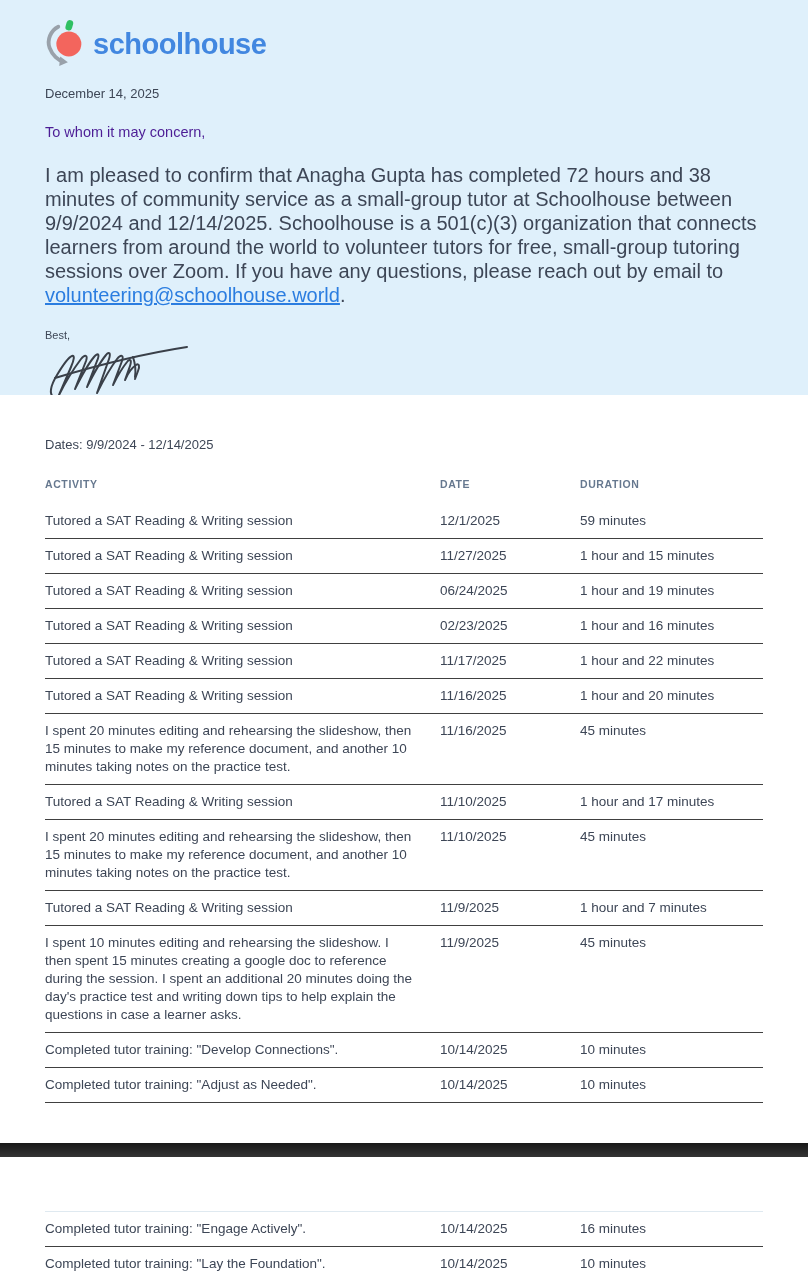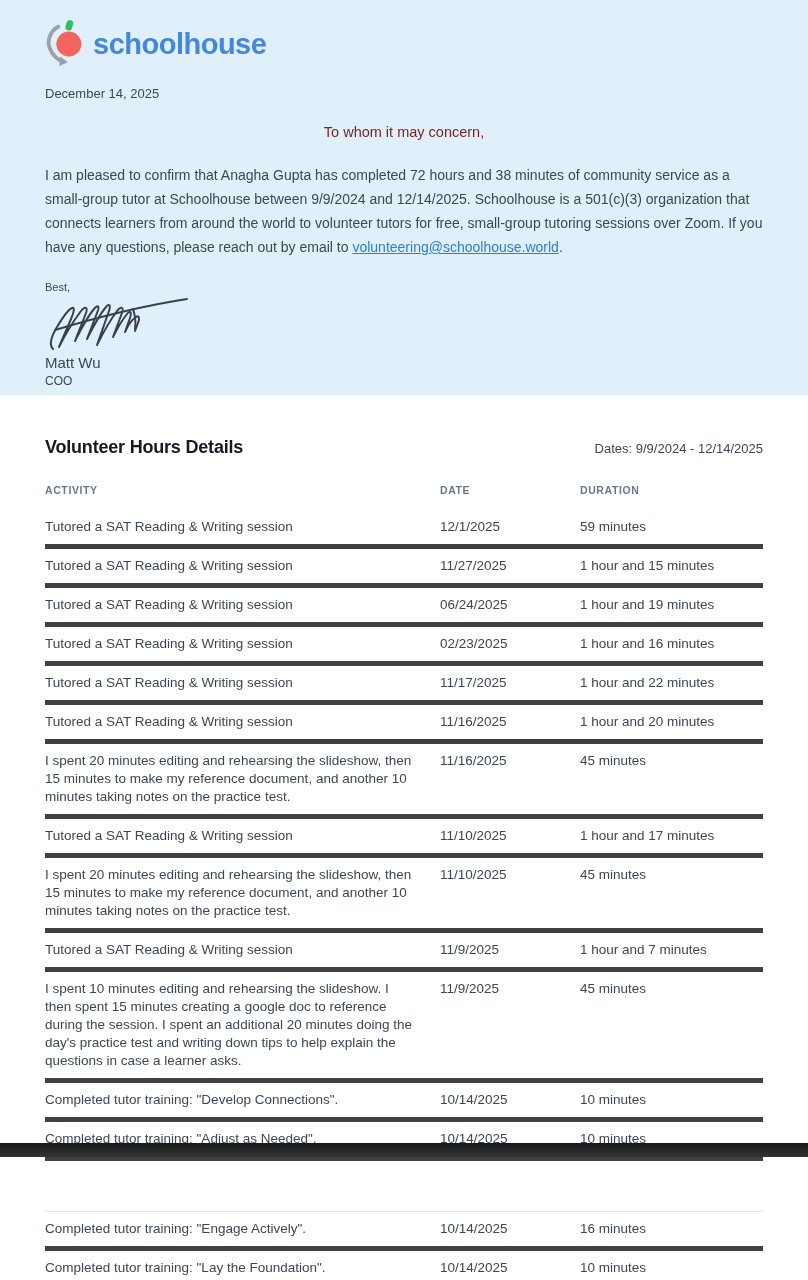--- a/index.html
+++ b/index.html
@@ -33,25 +33,25 @@
     height: 48px;
   }
   .logo-icon { width: 40px; height: 50px; flex: 0 0 auto; }
   .logo-text {
     font-size: 29px;
     font-weight: 700;
     color: #4287e0;
     letter-spacing: -0.5px;
   }
   .letter-date { margin-top: 18px; font-size: 13px; color: #3d4656; }
-  .letter-salutation { margin-top: 23px; font-size: 14.5px; color: #7f1d1d; text-align: center; }
+  .letter-salutation { margin-top: 23px; font-size: 14.5px; color: #4c1d95; }
   .letter-body {
     margin-top: 23px;
     width: 722px;
-    font-size: 14px;
+    font-size: 20px;
     line-height: 24px;
     color: #3d4656;
   }
   .email-link { color: #2b7de0; text-decoration: underline; cursor: pointer; }
   .letter-closing { margin-top: 22px; font-size: 11px; }
   .signature-wrap { margin-top: 2px; height: 58px; }
   .signer-name { font-size: 15px; line-height: 19px; }
   .signer-title { font-size: 12px; line-height: 19px; }
 
   
@@ -85,21 +85,21 @@
     padding-bottom: 14px;
   }
   .th {
     font-size: 10.5px;
     font-weight: 700;
     letter-spacing: 0.6px;
     color: #66788f;
     text-transform: uppercase;
   }
   .trow {
-    border-bottom: 5px solid #404040;
+    border-bottom: 1px solid #404040;
     padding: 8px 0;
   }
   .cell {
     font-size: 13.5px;
     line-height: 18px;
     color: #3d4656;
   }
   .cell.activity { padding-right: 22px; }
 
   
@@ -156,21 +156,20 @@
         </g>
       </svg>
     </div>
 
     <div class="signer-name">Matt Wu</div>
     <div class="signer-title">COO</div>
   </div>
 
   <div class="details-section">
     <div class="details-header">
-      <div class="details-title">Volunteer Hours Details</div>
       <div class="details-dates">Dates: 9/9/2024 - 12/14/2025</div>
     </div>
 
     <div class="hours-table">
       <div class="thead-row">
         <div class="th">Activity</div>
         <div class="th">Date</div>
         <div class="th">Duration</div>
       </div>
       <div>

